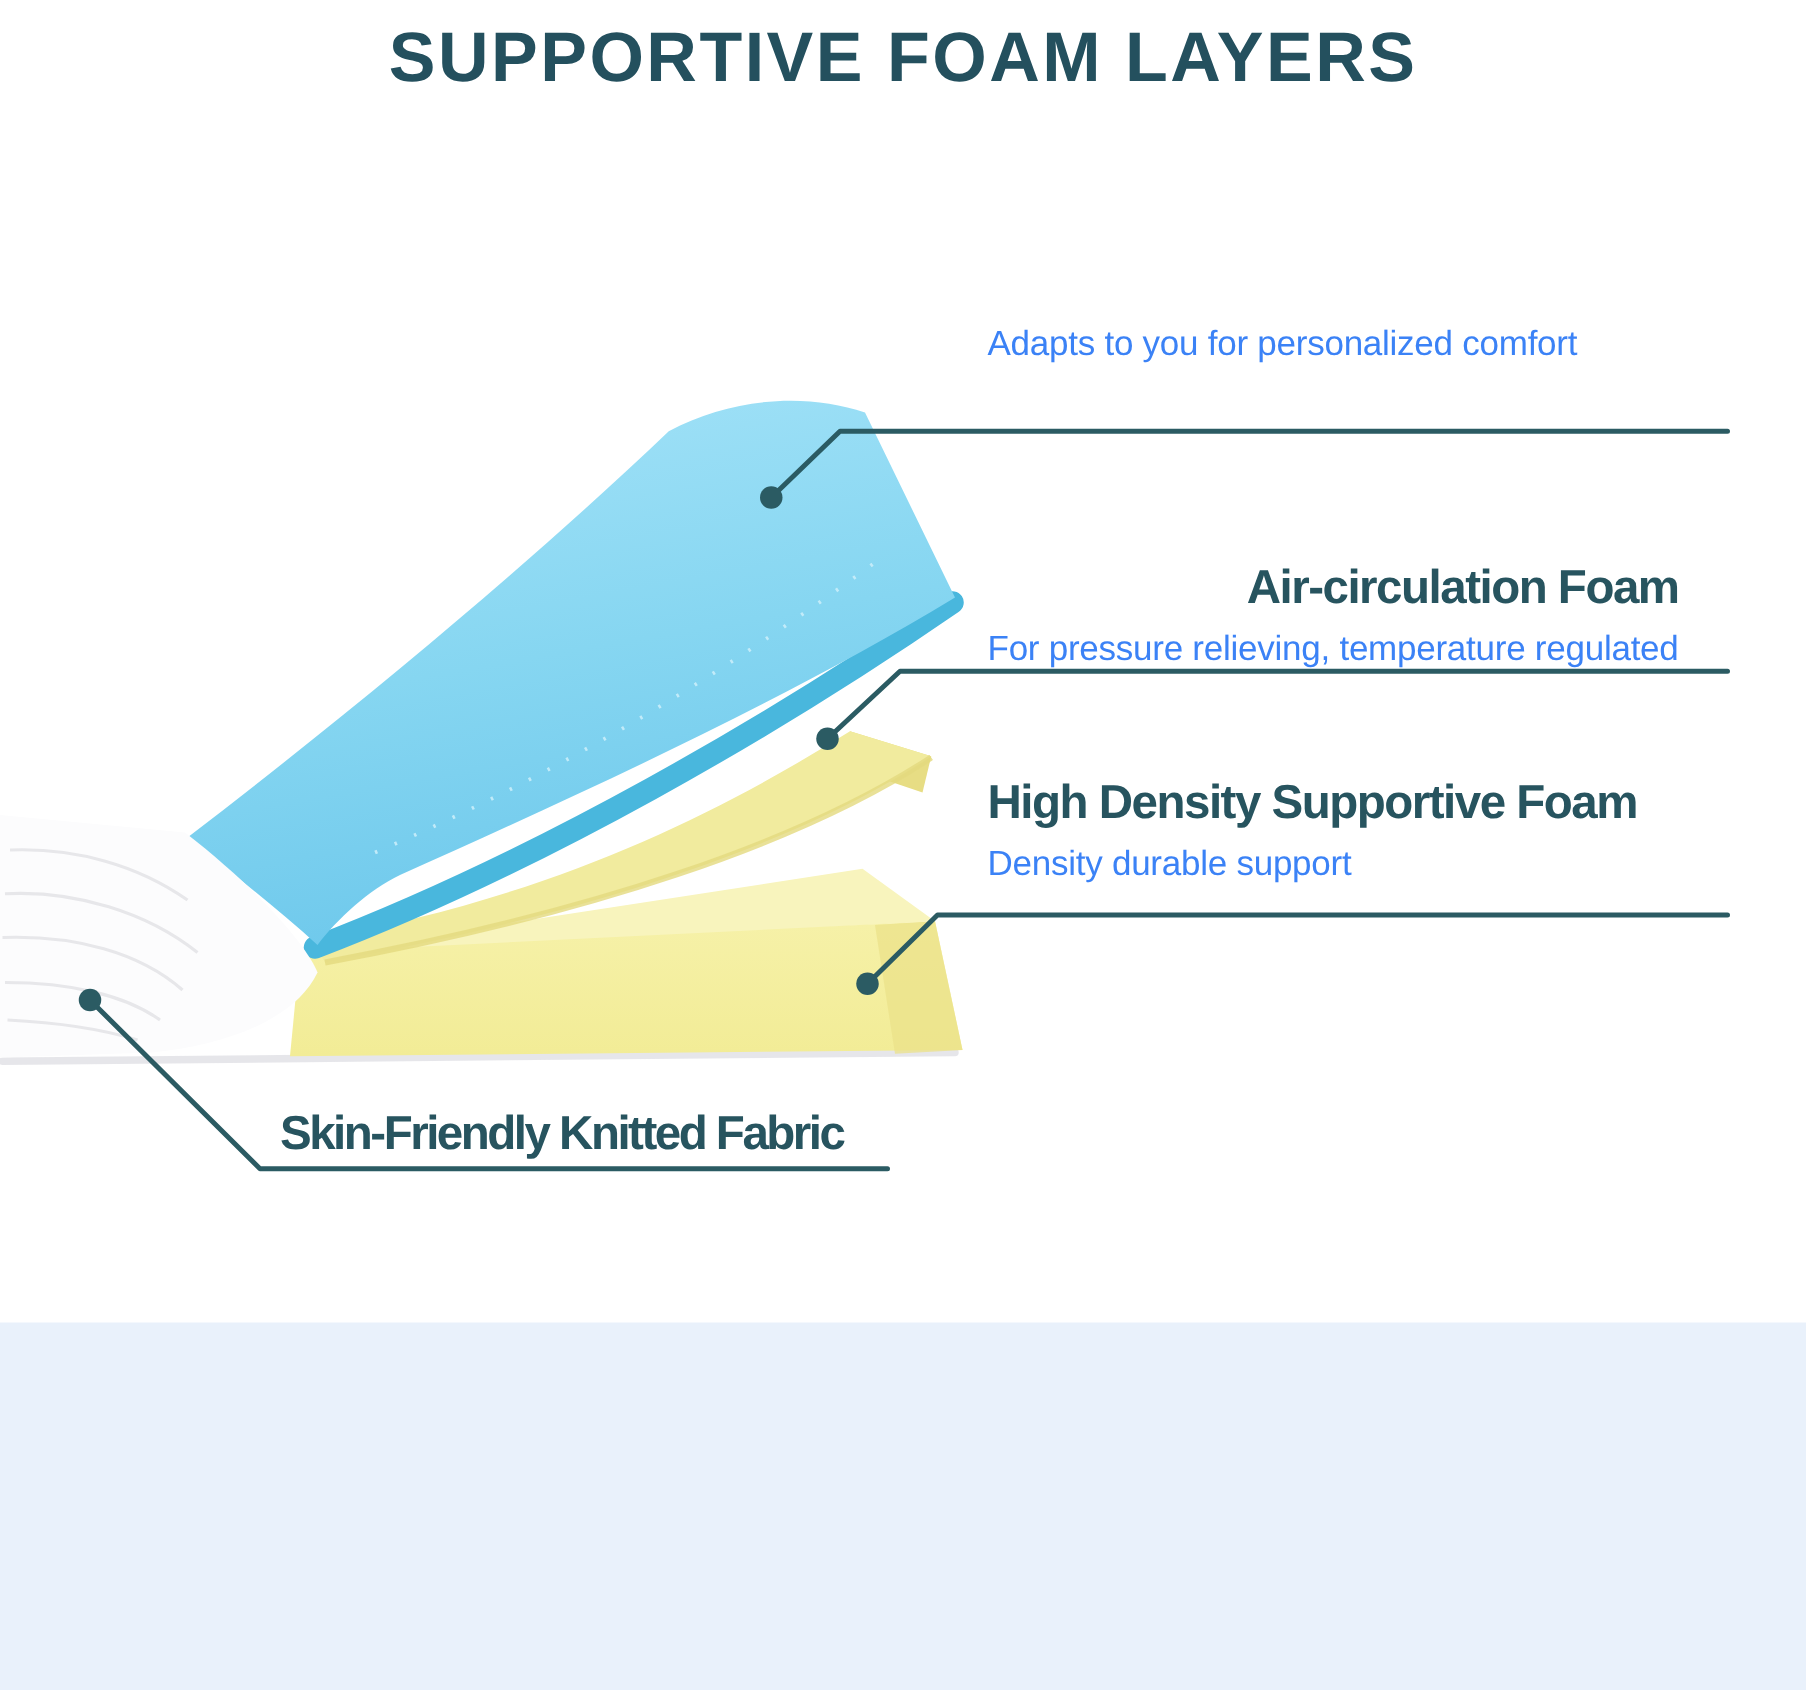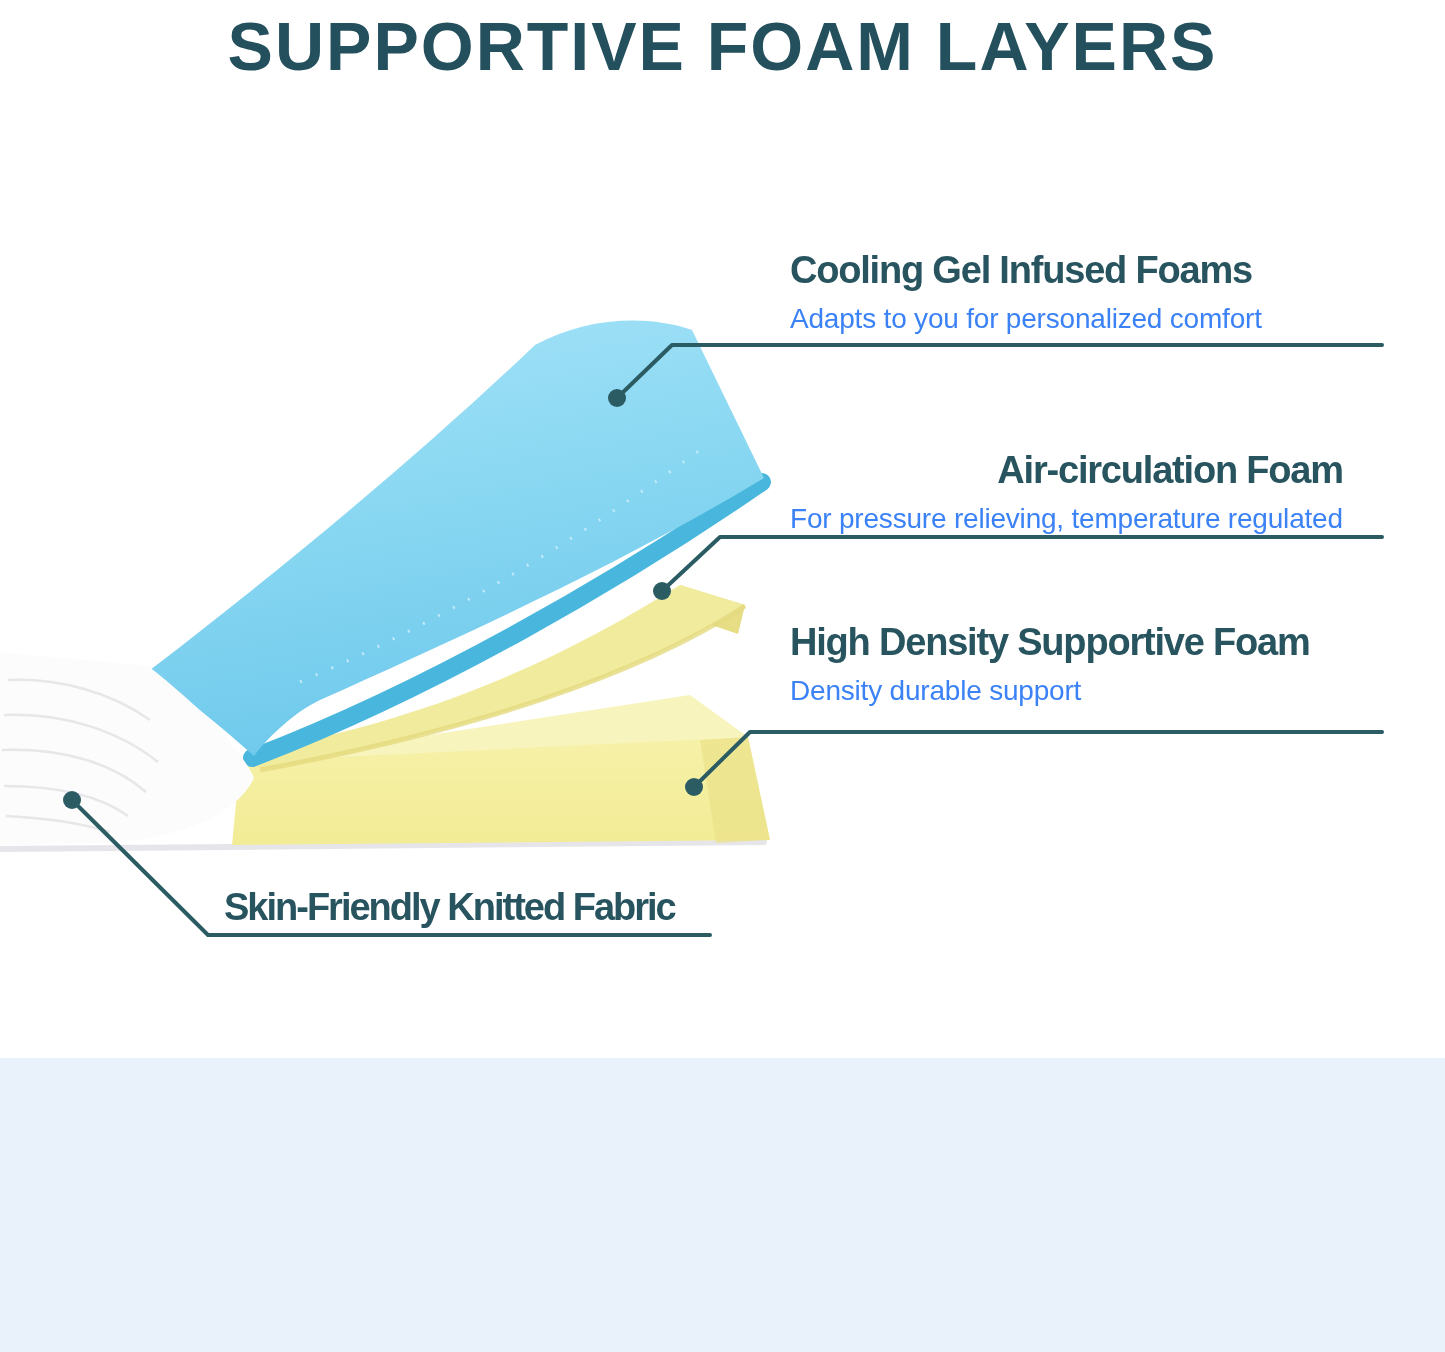--- a/index.html
+++ b/index.html
@@ -2,21 +2,21 @@
 <html><head>
 <meta charset="utf-8">
 <style>
   html,body{margin:0;padding:0;}
   body{
     width:1445px;height:1352px;position:relative;overflow:hidden;
     background:#ffffff;font-family:"Liberation Sans",sans-serif;
   }
   .page-title{
     position:absolute;top:0;left:0;width:1445px;text-align:center;
-    font-size:68px;line-height:92px;font-weight:700;letter-spacing:2px;
+    font-size:56px;line-height:92px;font-weight:700;letter-spacing:2px;
     color:#24505e;white-space:nowrap;
   }
   .illustration,.leaders{position:absolute;pointer-events:none;}
   .illustration{left:0;top:300px;width:790px;height:580px;}
   .leaders{left:0;top:0;width:1445px;height:1352px;}
   .callout{position:absolute;}
   .callout-title{
     font-size:38px;font-weight:700;color:#27545f;letter-spacing:-1.2px;
     line-height:44px;white-space:nowrap;
   }
@@ -89,21 +89,20 @@
   </g>
   <g fill="#2b5b63">
     <circle cx="617" cy="398" r="9"></circle>
     <circle cx="662" cy="591" r="9"></circle>
     <circle cx="694" cy="787" r="9"></circle>
     <circle cx="72" cy="800" r="9"></circle>
   </g>
 </svg>
 
 <div class="callout" style="left:790px;top:248px;">
-  <div class="callout-title">Cooling Gel Infused Foams</div>
   <div class="callout-desc">Adapts to you for personalized comfort</div>
 </div>
 
 <div class="callout" style="left:790px;top:448px;text-align:right;">
   <div class="callout-title">Air-circulation Foam</div>
   <div class="callout-desc">For pressure relieving, temperature regulated</div>
 </div>
 
 <div class="callout" style="left:790px;top:620px;">
   <div class="callout-title">High Density Supportive Foam</div>

